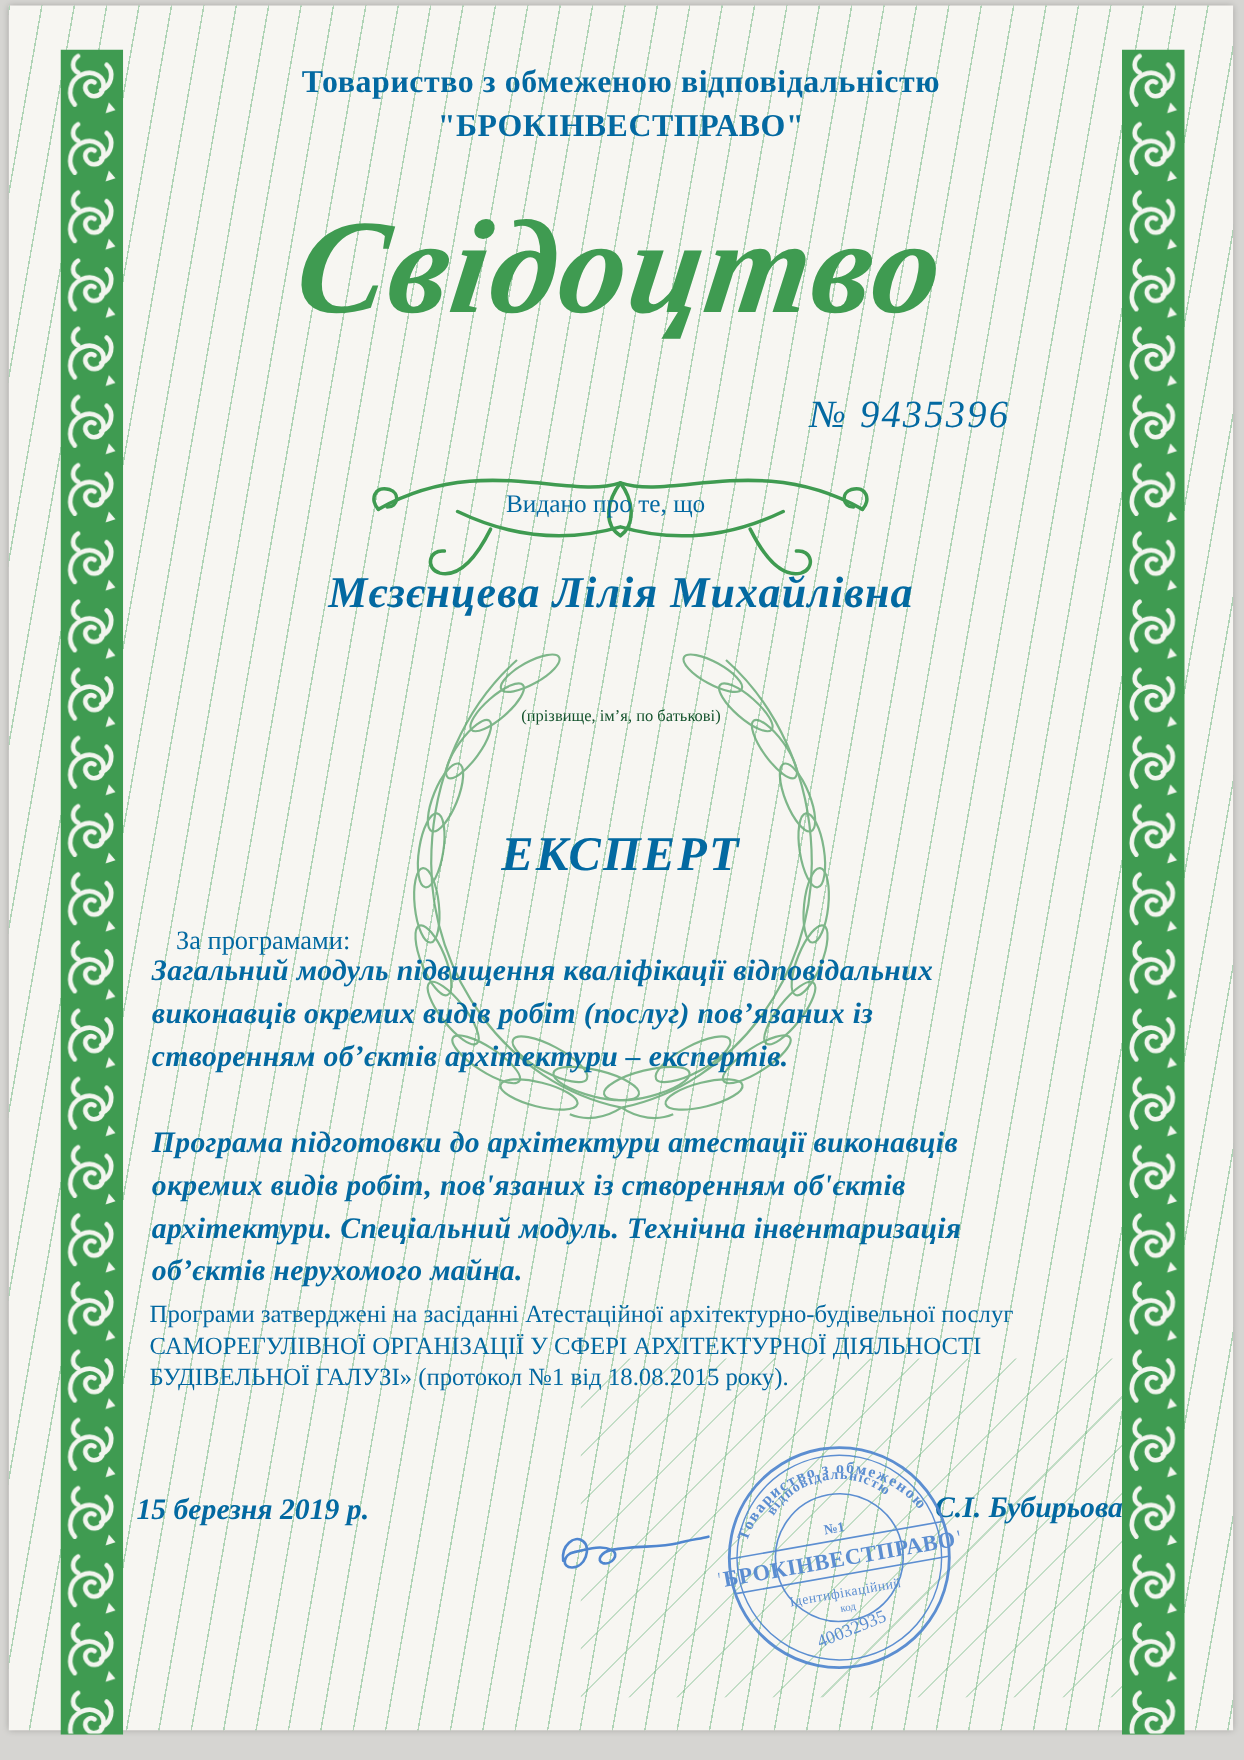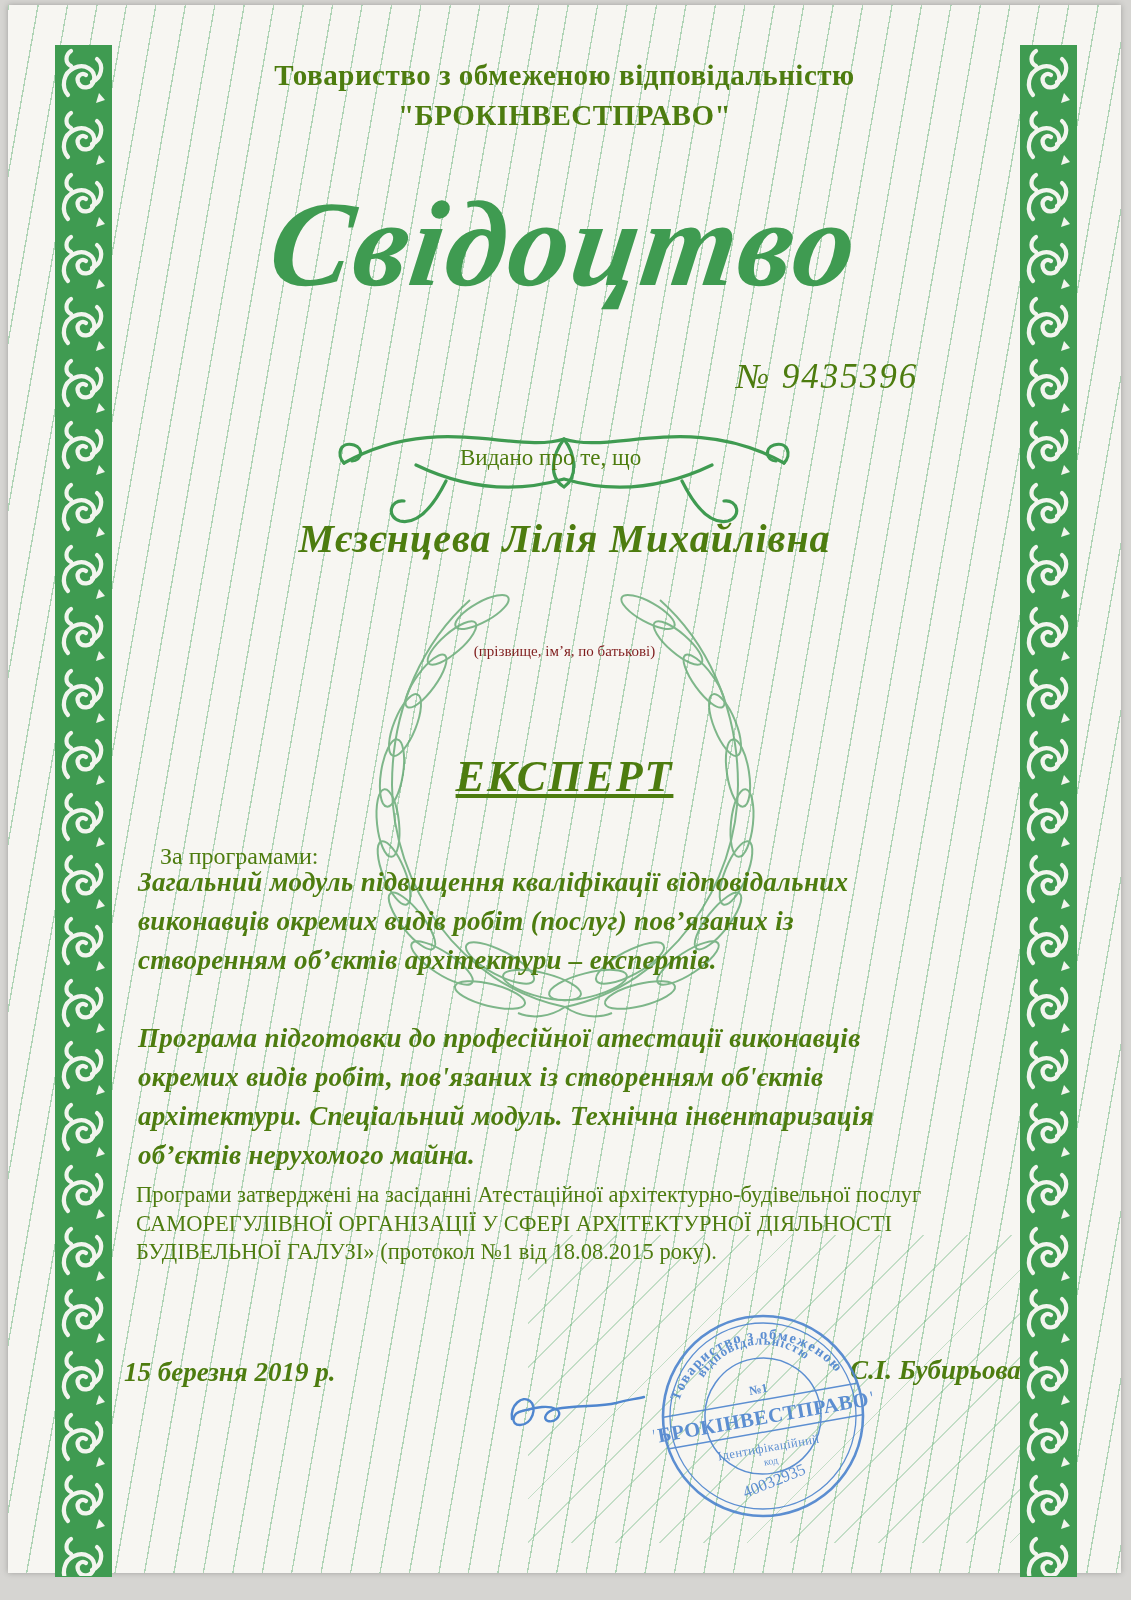--- a/index.html
+++ b/index.html
@@ -24,33 +24,33 @@
     position:absolute;left:520px;top:1230px;right:70px;bottom:30px;
     z-index:0;pointer-events:none;opacity:.8;
     background:repeating-linear-gradient(135deg,
       rgba(116,184,132,.5) 0 1.3px, transparent 1.3px 31px);
   }
   .border-band{position:absolute;top:40px;z-index:2;}
   .band-left{left:47px;}
   .band-right{right:44px;}
   .abs{position:absolute;z-index:3;}
   .center{left:0;right:0;text-align:center;}
-  .black{color:#4d7c0f;}
+  .black{color:#0369a1;}
   .org-line{font-weight:bold;font-size:29px;letter-spacing:.5px;}
   .script-title{
     font-size:122px;font-style:italic;font-weight:bold;
     color:#3f9b51;transform:skewX(-8deg);
     letter-spacing:2px;line-height:1;
   }
   .cert-number{font-size:35px;font-weight:normal;font-style:italic;letter-spacing:2px;}
   .plain{font-size:23px;}
   .holder{font-size:40px;font-weight:bold;font-style:italic;letter-spacing:1px;}
-  .caption{font-size:15px;color:#7f1d1d;}
+  .caption{font-size:15px;color:#14532d;}
   .qual-line{font-size:24px;}
-  .direction{font-size:44px;font-weight:bold;font-style:italic;letter-spacing:2px;text-decoration:underline;}
+  .direction{font-size:44px;font-weight:bold;font-style:italic;letter-spacing:2px;}
   .programs-label{font-size:24px;margin-top:34px;}
   .para-bold{font-size:27px;font-weight:bold;font-style:italic;line-height:39px;letter-spacing:.3px;}
   .para-plain{font-size:22.5px;line-height:28.5px;}
   .date-sig{font-size:27px;font-weight:bold;font-style:italic;}
   .stamp-wrap{transform:rotate(-10deg);opacity:.92;z-index:4;}
   svg text{font-family:"Liberation Serif", serif;}
 </style>
 </head>
 <body>
 
@@ -128,21 +128,21 @@
   <div class="abs center direction black" style="top:746px">ЕКСПЕРТ</div>
   <div class="abs programs-label black" style="left:152px;top:804px">За  програмами:</div>
 
   <div class="abs para-bold black" style="left:130px;top:858px;width:880px">
     <div>Загальний модуль  підвищення кваліфікації відповідальних</div>
     <div>виконавців окремих видів робіт (послуг) пов’язаних із</div>
     <div>створенням об’єктів архітектури – експертів.</div>
   </div>
 
   <div class="abs para-bold black" style="left:130px;top:1014px;width:900px">
-    <div>Програма підготовки до професійної атестації виконавців</div>
+    <div>Програма підготовки до архітектури атестації виконавців</div>
     <div>окремих видів робіт, пов'язаних із створенням об'єктів</div>
     <div>архітектури. Спеціальний модуль.   Технічна інвентаризація</div>
     <div>об’єктів нерухомого майна.</div>
   </div>
 
   <div class="abs para-plain black" style="left:128px;top:1176px;width:880px">
     <div>Програми затверджені на засіданні Атестаційної архітектурно-будівельної послуг</div>
     <div>САМОРЕГУЛІВНОЇ ОРГАНІЗАЦІЇ У СФЕРІ АРХІТЕКТУРНОЇ ДІЯЛЬНОСТІ</div>
     <div>БУДІВЕЛЬНОЇ ГАЛУЗІ» (протокол №1  від 18.08.2015 року).</div>
   </div>

